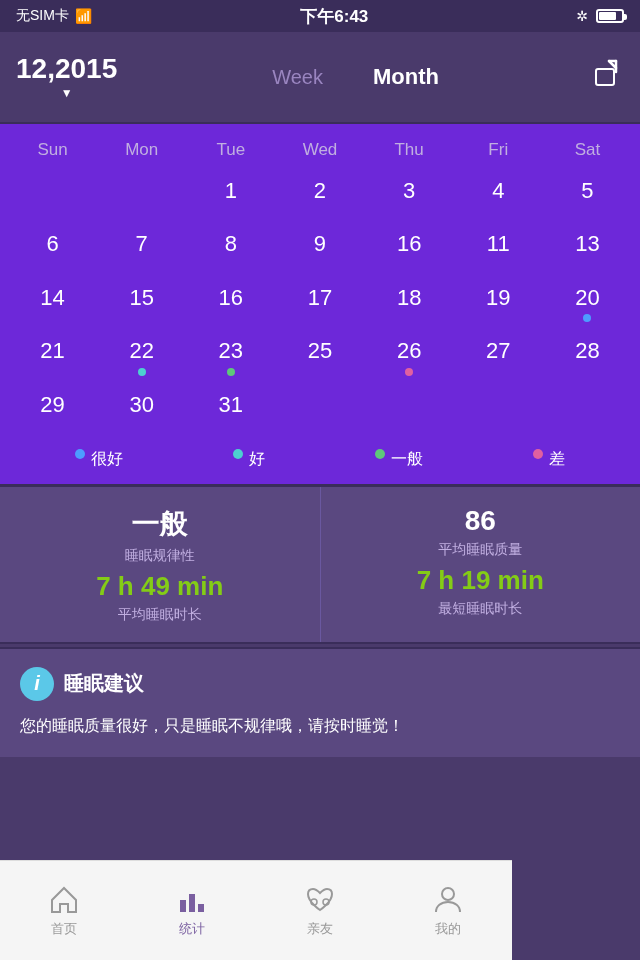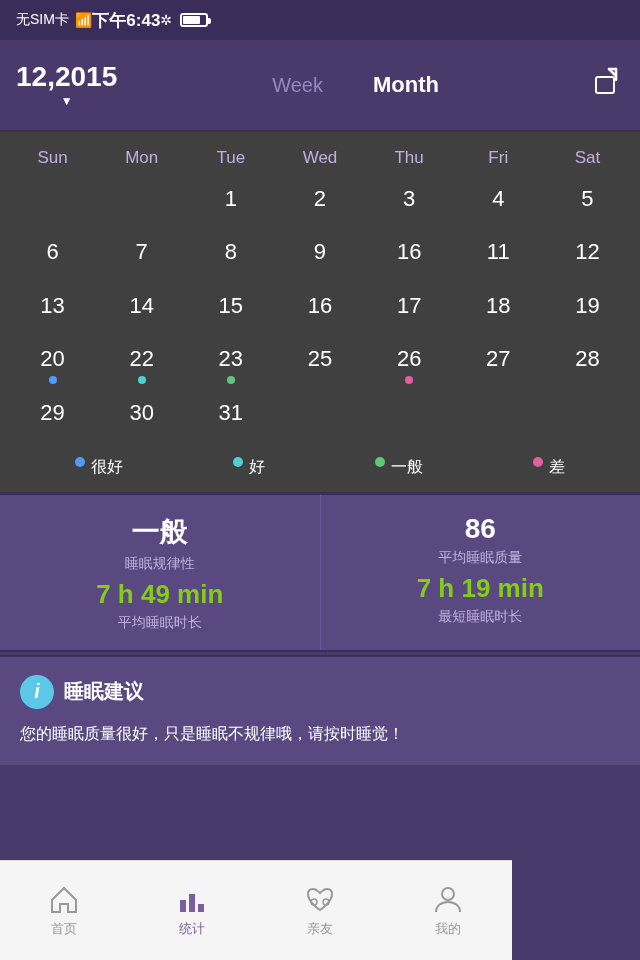--- a/index.html
+++ b/index.html
@@ -7,24 +7,25 @@
       width: 640px;
       height: 960px;
       font-family: -apple-system, "PingFang SC", "Helvetica Neue", sans-serif;
       background: #4a3a6b;
       overflow: hidden;
       position: relative;
     }
 
     
     .status-bar {
-      height: 40px;
+      height: 32px;
       background: #3a2d5a;
       display: flex;
       align-items: center;
+      justify-content: space-between;
       padding: 0 16px;
       color: #fff;
       font-size: 14px;
     }
     .status-left { display: flex; align-items: center; gap: 6px; }
     .status-center { font-size: 17px; font-weight: 600; }
     .status-right { display: flex; align-items: center; gap: 8px; }
     .battery-icon {
       width: 28px; height: 14px;
       border: 2px solid #fff;
@@ -101,21 +102,21 @@
     }
 
     
     .divider {
       height: 2px;
       background: #3a2d5a;
     }
 
     
     .calendar-section {
-      background: #404040;
+      background: #6d28d9;
       padding: 10px 0 0 0;
     }
 
     
     .day-headers {
       display: grid;
       grid-template-columns: repeat(7, 1fr);
       padding: 0 8px;
       margin-bottom: 4px;
     }
@@ -385,24 +386,20 @@
         <div class="cal-dot dot-hidden"></div>
       </div>
     <div class="cal-cell">
         <span class="cal-num">16</span>
         <div class="cal-dot dot-hidden"></div>
       </div>
     <div class="cal-cell">
         <span class="cal-num">11</span>
         <div class="cal-dot dot-hidden"></div>
       </div>
-    <div class="cal-cell">
-        <span class="cal-num">12</span>
-        <div class="cal-dot dot-hidden"></div>
-      </div>
 
     <div class="cal-cell">
         <span class="cal-num">13</span>
         <div class="cal-dot dot-hidden"></div>
       </div>
     <div class="cal-cell">
         <span class="cal-num">14</span>
         <div class="cal-dot dot-hidden"></div>
       </div>
     <div class="cal-cell">
@@ -422,20 +419,24 @@
         <div class="cal-dot dot-hidden"></div>
       </div>
     <div class="cal-cell">
         <span class="cal-num">19</span>
         <div class="cal-dot dot-hidden"></div>
       </div>
 
     <div class="cal-cell">
         <span class="cal-num">20</span>
         <div class="cal-dot dot-blue"></div>
+      </div>
+    <div class="cal-cell">
+        <span class="cal-num">21</span>
+        <div class="cal-dot dot-hidden"></div>
       </div>
     <div class="cal-cell">
         <span class="cal-num">22</span>
         <div class="cal-dot dot-cyan"></div>
       </div>
     <div class="cal-cell">
         <span class="cal-num">23</span>
         <div class="cal-dot dot-green"></div>
       </div>
     <div class="cal-cell">

